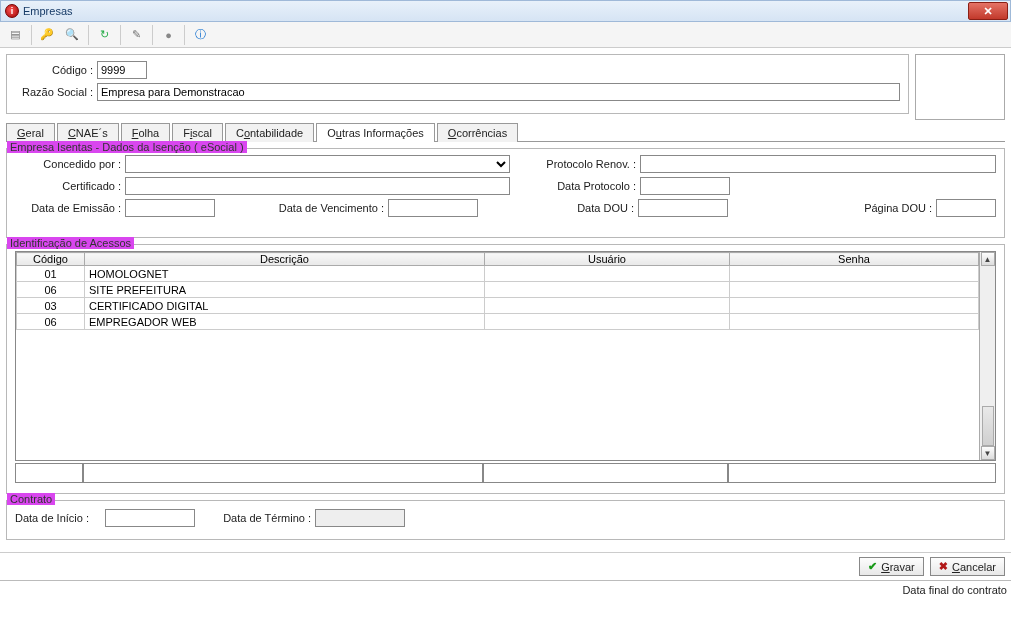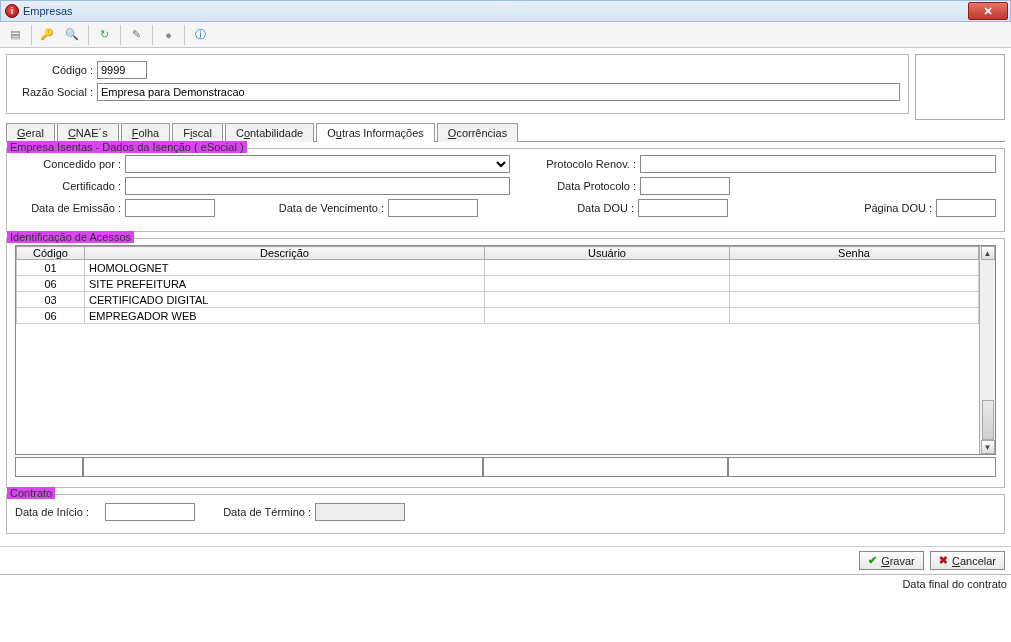--- a/index.html
+++ b/index.html
@@ -194,21 +194,21 @@
         <select class="txt" style="width:385px;"><option></option></select>
         <div class="lbl" style="width:130px;">Protocolo Renov. :</div>
         <input class="txt" style="flex: 1 1 0%;" value="">
       </div>
       <div class="row">
         <div class="lbl" style="width:110px;">Certificado :</div>
         <input class="txt" style="width: 385px;" value="">
         <div class="lbl" style="width:130px;">Data Protocolo :</div>
         <input class="txt" style="width: 90px;" value="">
       </div>
-      <div class="row" style="margin-bottom:4px;">
+      <div class="row" style="margin-bottom:10px;">
         <div class="lbl" style="width:110px;">Data de Emissão :</div>
         <input class="txt" style="width: 90px;" value="">
         <div class="lbl" style="width:173px;">Data de Vencimento :</div>
         <input class="txt" style="width: 90px;" value="">
         <div class="lbl" style="width:160px;">Data DOU :</div>
         <input class="txt" style="width: 90px;" value="">
         <div class="lbl" style="flex:1;">Página DOU :</div>
         <input class="txt" style="width: 60px;" value="">
       </div>
     </div>

